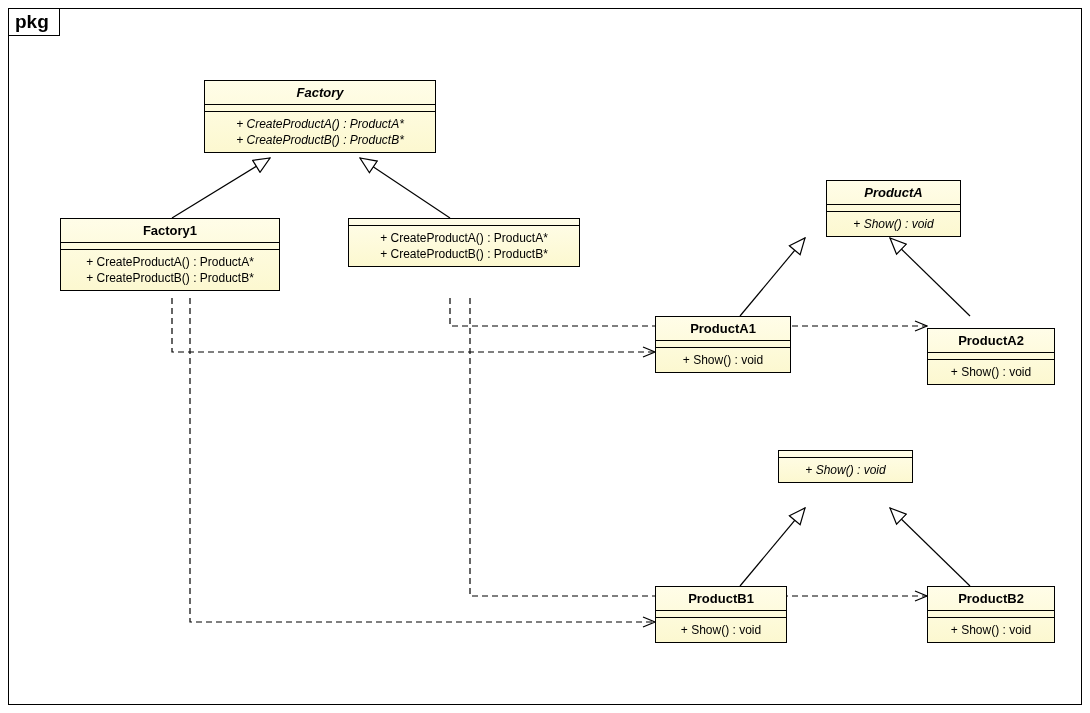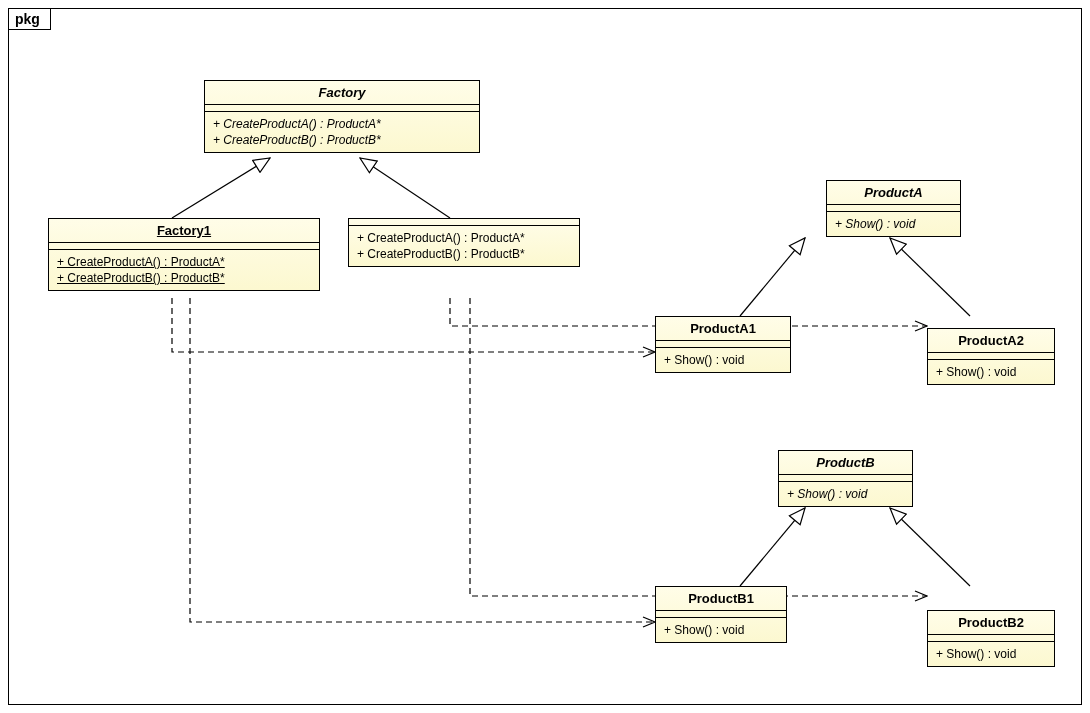--- a/index.html
+++ b/index.html
@@ -24,21 +24,21 @@
   }
   .pkg-tab {
     position: absolute;
     left: 8px;
     top: 8px;
     background: #fff;
     border: 1.5px solid #000;
     border-top: 1.5px solid #000;
     border-left: 1.5px solid #000;
     font-weight: bold;
-    font-size: 14px;
+    font-size: 19px;
     padding: 2px 10px 2px 6px;
     box-sizing: border-box;
     z-index: 3;
   }
   .class-box {
     position: absolute;
     background: linear-gradient(#fffde8, #fcf8d0);
     border: 1.5px solid #000;
     box-sizing: border-box;
     z-index: 2;
@@ -57,20 +57,21 @@
     height: 6px;
     border-bottom: 1px solid #000;
   }
   .class-body {
     font-size: 12px;
     padding: 4px 8px;
     white-space: nowrap;
   }
   .class-body .op {
     padding: 1px 0;
+    text-align: center;
   }
   .class-body .op.abstract {
     font-style: italic;
   }
   svg.lines {
     position: absolute;
     left: 0;
     top: 0;
     width: 1090px;
     height: 713px;
@@ -81,30 +82,30 @@
 </head>
 <body>
 
 <div class="canvas">
 
   <div class="pkg-frame"></div>
   <div class="pkg-tab">
     <span>pkg</span>
   </div>
 
-  <div class="class-box" style="left:204px; top:80px; width:276px;">
+  <div class="class-box" style="left:204px; top:80px; width:232px;">
     <div class="class-name abstract">Factory</div>
     <div class="class-sep"></div>
     <div class="class-body">
       <div class="op abstract">+ CreateProductA() : ProductA*</div>
       <div class="op abstract">+ CreateProductB() : ProductB*</div>
     </div>
   </div>
 
-  <div class="class-box" style="left:48px; top:218px; width:272px;text-decoration:underline;">
+  <div class="class-box" style="left:60px; top:218px; width:220px;">
     <div class="class-name">Factory1</div>
     <div class="class-sep"></div>
     <div class="class-body">
       <div class="op">+ CreateProductA() : ProductA*</div>
       <div class="op">+ CreateProductB() : ProductB*</div>
     </div>
   </div>
 
   <div class="class-box" style="left:348px; top:218px; width:232px;">
     <div class="class-sep"></div>
@@ -132,36 +133,35 @@
 
   <div class="class-box" style="left:927px; top:328px; width:128px;">
     <div class="class-name">ProductA2</div>
     <div class="class-sep"></div>
     <div class="class-body">
       <div class="op">+ Show() : void</div>
     </div>
   </div>
 
   <div class="class-box" style="left:778px; top:450px; width:135px;">
-    <div class="class-name abstract">ProductB</div>
     <div class="class-sep"></div>
     <div class="class-body">
       <div class="op abstract">+ Show() : void</div>
     </div>
   </div>
 
   <div class="class-box" style="left:655px; top:586px; width:132px;">
     <div class="class-name">ProductB1</div>
     <div class="class-sep"></div>
     <div class="class-body">
       <div class="op">+ Show() : void</div>
     </div>
   </div>
 
-  <div class="class-box" style="left:927px; top:586px; width:128px;margin-top:24px;">
+  <div class="class-box" style="left:927px; top:586px; width:128px;">
     <div class="class-name">ProductB2</div>
     <div class="class-sep"></div>
     <div class="class-body">
       <div class="op">+ Show() : void</div>
     </div>
   </div>
 
   <svg class="lines">
     <defs>
       <marker id="gen" markerWidth="18" markerHeight="16" refX="17" refY="8" orient="auto" markerUnits="userSpaceOnUse">

